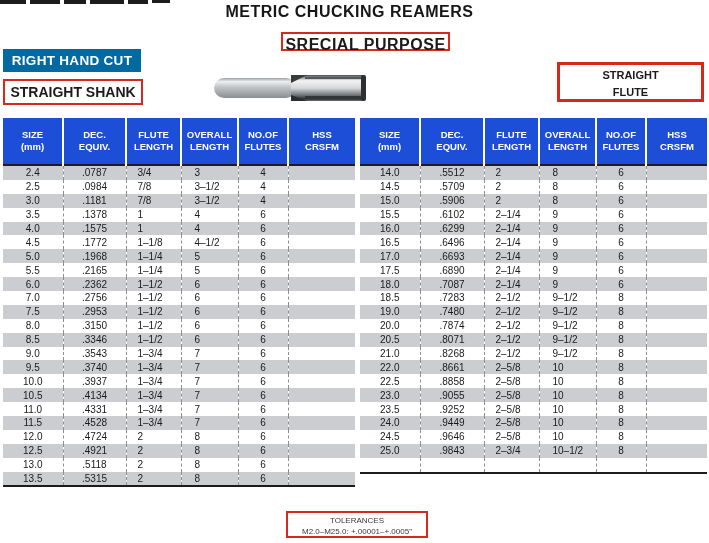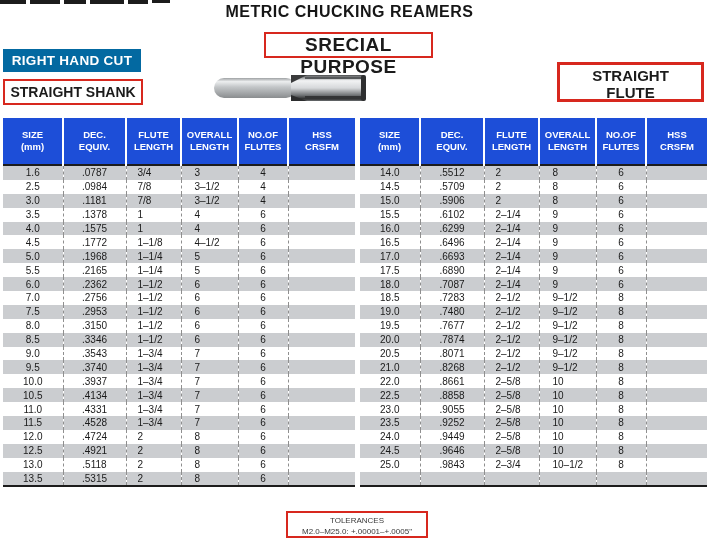--- a/index.html
+++ b/index.html
@@ -14,27 +14,27 @@
 
   .page-title{
     top:3px;left:0;width:699px;text-align:center;
     font-size:16px;font-weight:bold;letter-spacing:.5px;color:#161616;
   }
 
   .box-outline{
     border:2px solid #d7281e;background:#fff;color:#1b1b1b;
     font-weight:bold;text-align:center;box-sizing:border-box;
   }
-  .special-box{top:32px;left:264px;width:169px;height:26px;font-size:19px;line-height:22px;letter-spacing:.5px;}
+  .special-box{top:32px;left:281px;width:169px;height:19px;font-size:16px;line-height:22px;letter-spacing:.5px;}
   .rhc-box{
     top:49px;left:3px;width:138px;height:23px;background:#0369a1;color:#fff;
     font-weight:bold;font-size:13.5px;text-align:center;line-height:23px;letter-spacing:.3px;
   }
   .shank-box{top:79px;left:3px;width:140px;height:26px;font-size:14px;line-height:22px;}
-  .flute-box{top:62px;left:557px;width:147px;height:40px;font-size:15px;line-height:17px;padding-top:2px;border-width:3px;}
+  .flute-box{top:62px;left:557px;width:147px;height:40px;font-size:11px;line-height:17px;padding-top:2px;border-width:3px;}
   .tol-box{
     top:511px;left:286px;width:142px;height:27px;border:2px solid #d7281e;
     box-sizing:border-box;text-align:center;color:#3a3a3a;font-size:8px;line-height:11px;padding-top:2px;
   }
 
   
   .rtable{position:absolute;top:118px;border-collapse:collapse;table-layout:fixed;}
   .rtable.left{left:3px;width:352px;}
   .rtable.right{left:360px;width:347px;}
   .rtable thead th{
@@ -135,21 +135,21 @@
           <div>FLUTES</div>
         </th>
       <th>
           <div>HSS</div>
           <div>CRSFM</div>
         </th>
     </tr>
   </thead>
   <tbody>
       <tr>
-        <td class="c0">1.6</td>
+        <td class="c0">2.4</td>
         <td class="c1">.0787</td>
         <td class="c2">3/4</td>
         <td class="c3">3</td>
         <td class="c4">4</td>
         <td class="c5"></td>
       </tr>
       <tr>
         <td class="c0">2.5</td>
         <td class="c1">.0984</td>
         <td class="c2">7/8</td>
@@ -448,28 +448,20 @@
       </tr>
       <tr>
         <td class="c0">19.0</td>
         <td class="c1">.7480</td>
         <td class="c2">2–1/2</td>
         <td class="c3">9–1/2</td>
         <td class="c4">8</td>
         <td class="c5"></td>
       </tr>
       <tr>
-        <td class="c0">19.5</td>
-        <td class="c1">.7677</td>
-        <td class="c2">2–1/2</td>
-        <td class="c3">9–1/2</td>
-        <td class="c4">8</td>
-        <td class="c5"></td>
-      </tr>
-      <tr>
         <td class="c0">20.0</td>
         <td class="c1">.7874</td>
         <td class="c2">2–1/2</td>
         <td class="c3">9–1/2</td>
         <td class="c4">8</td>
         <td class="c5"></td>
       </tr>
       <tr>
         <td class="c0">20.5</td>
         <td class="c1">.8071</td>

